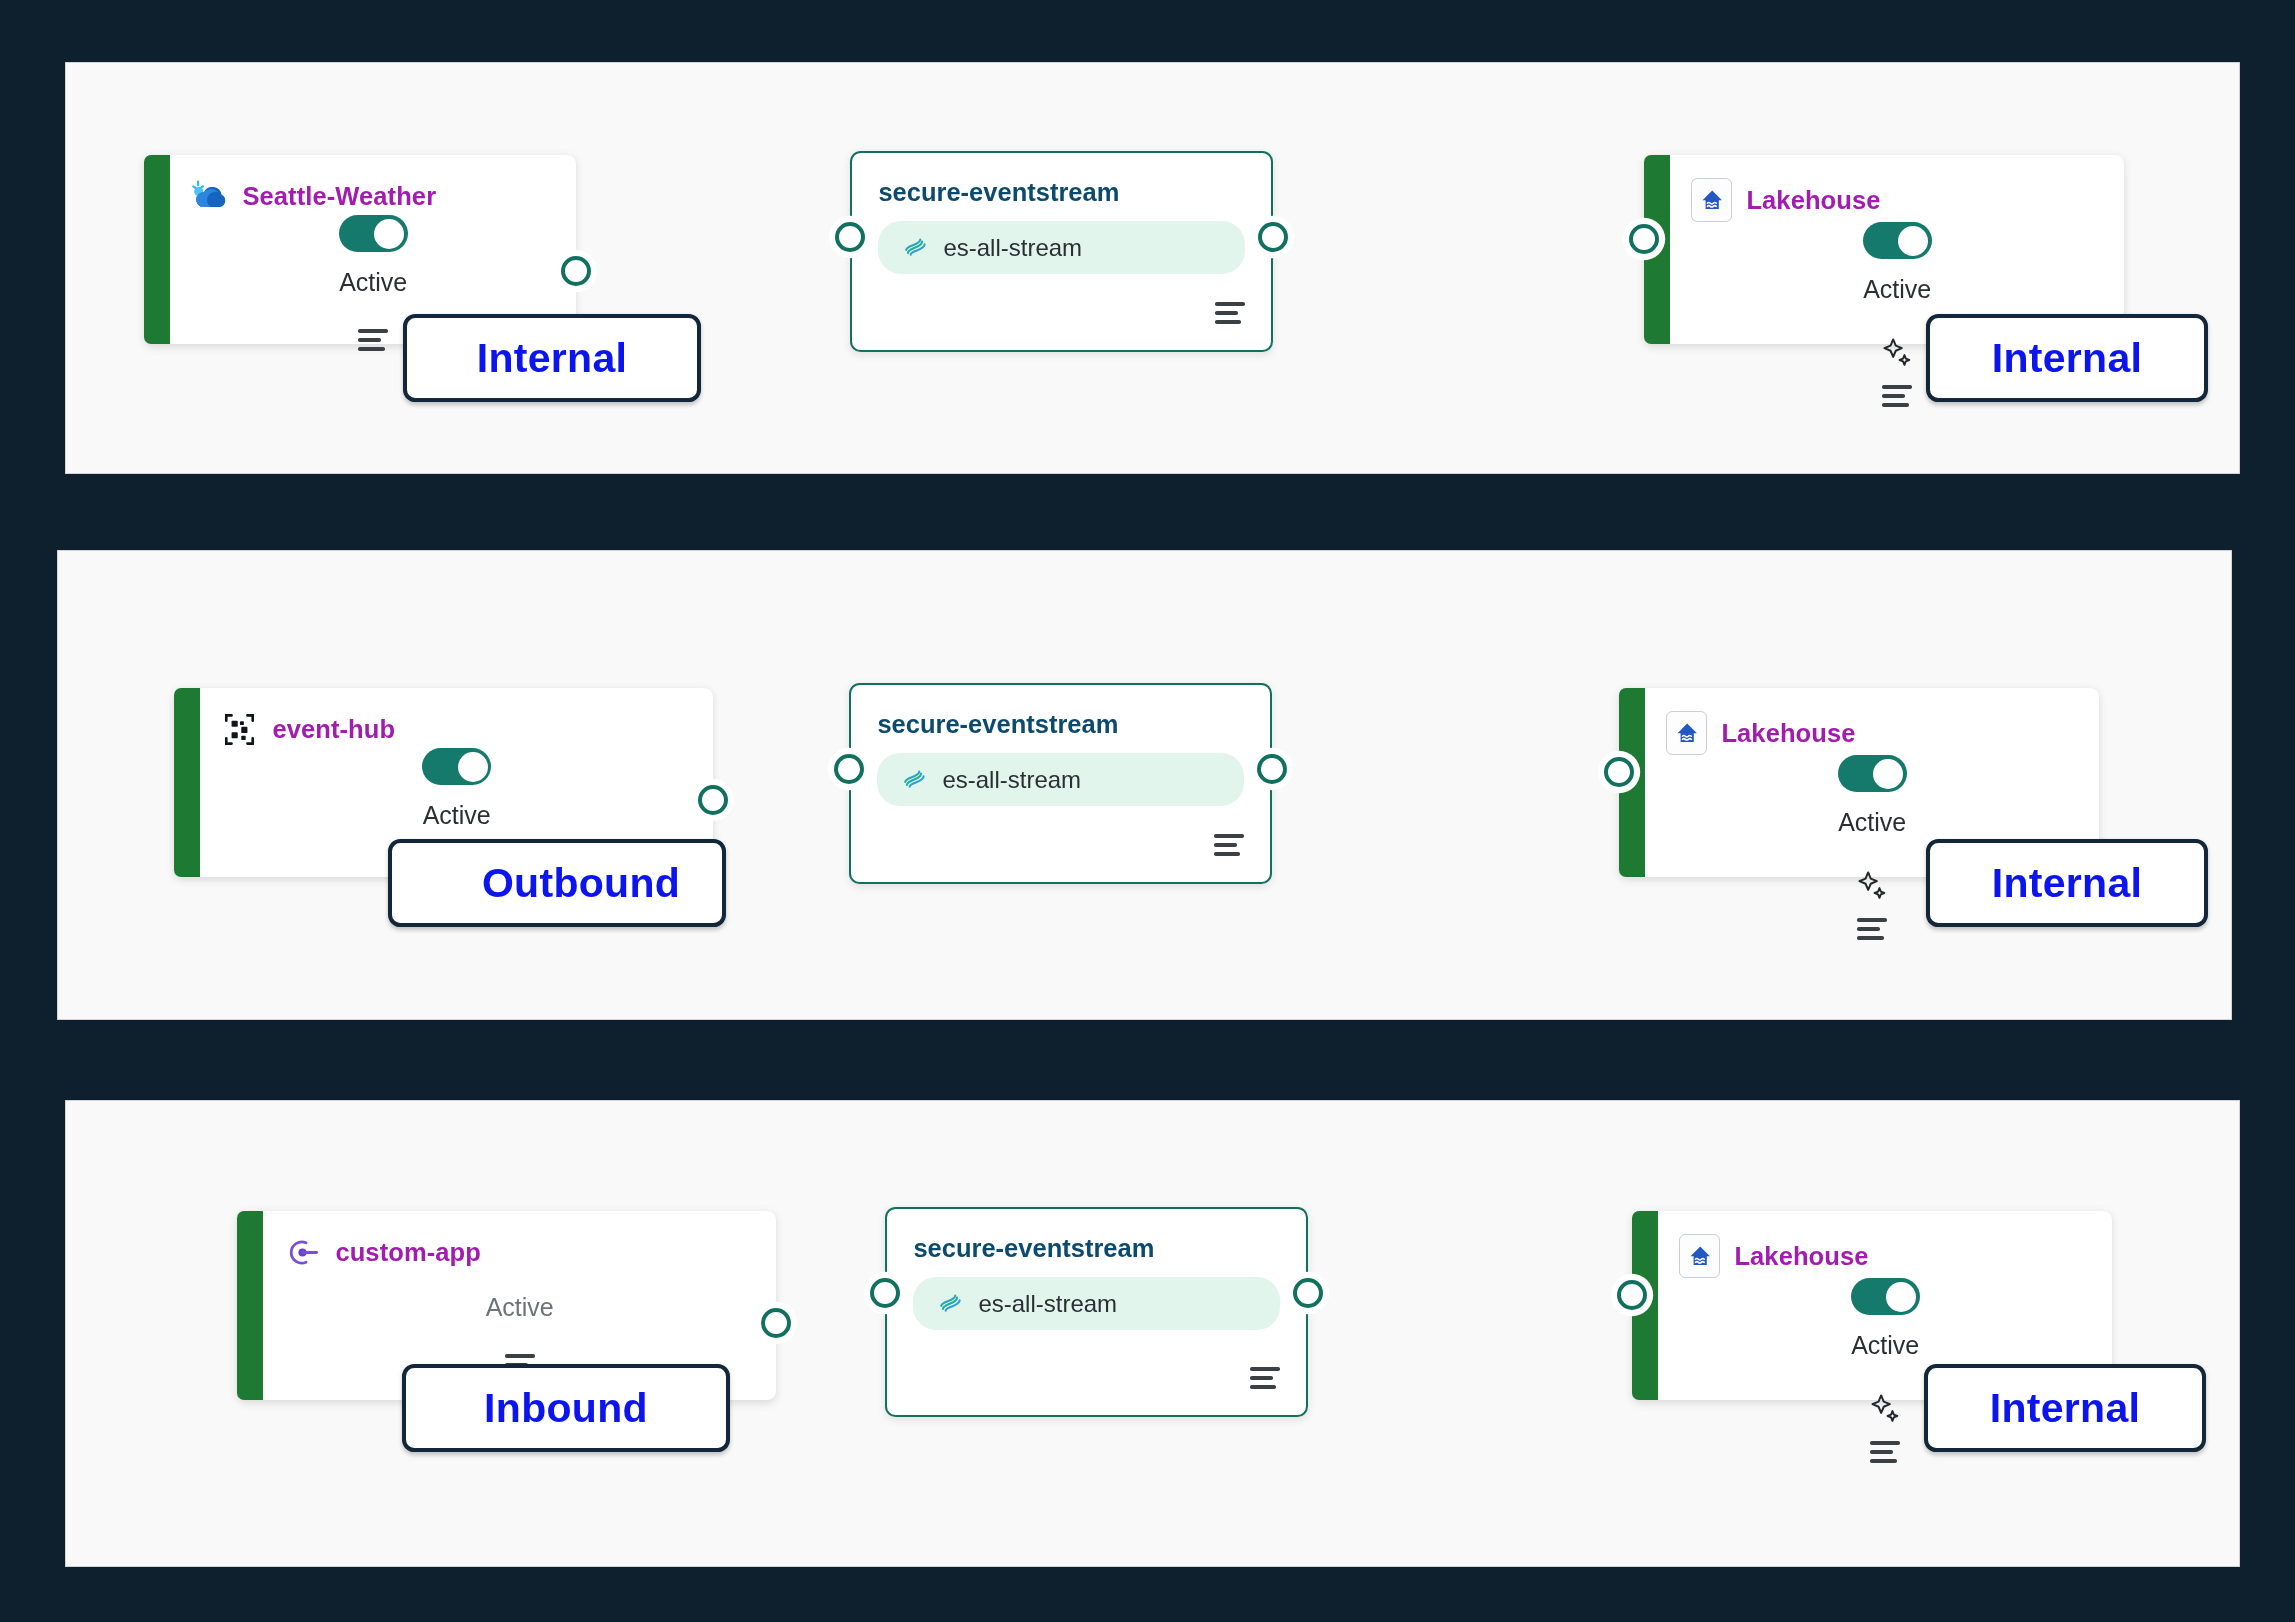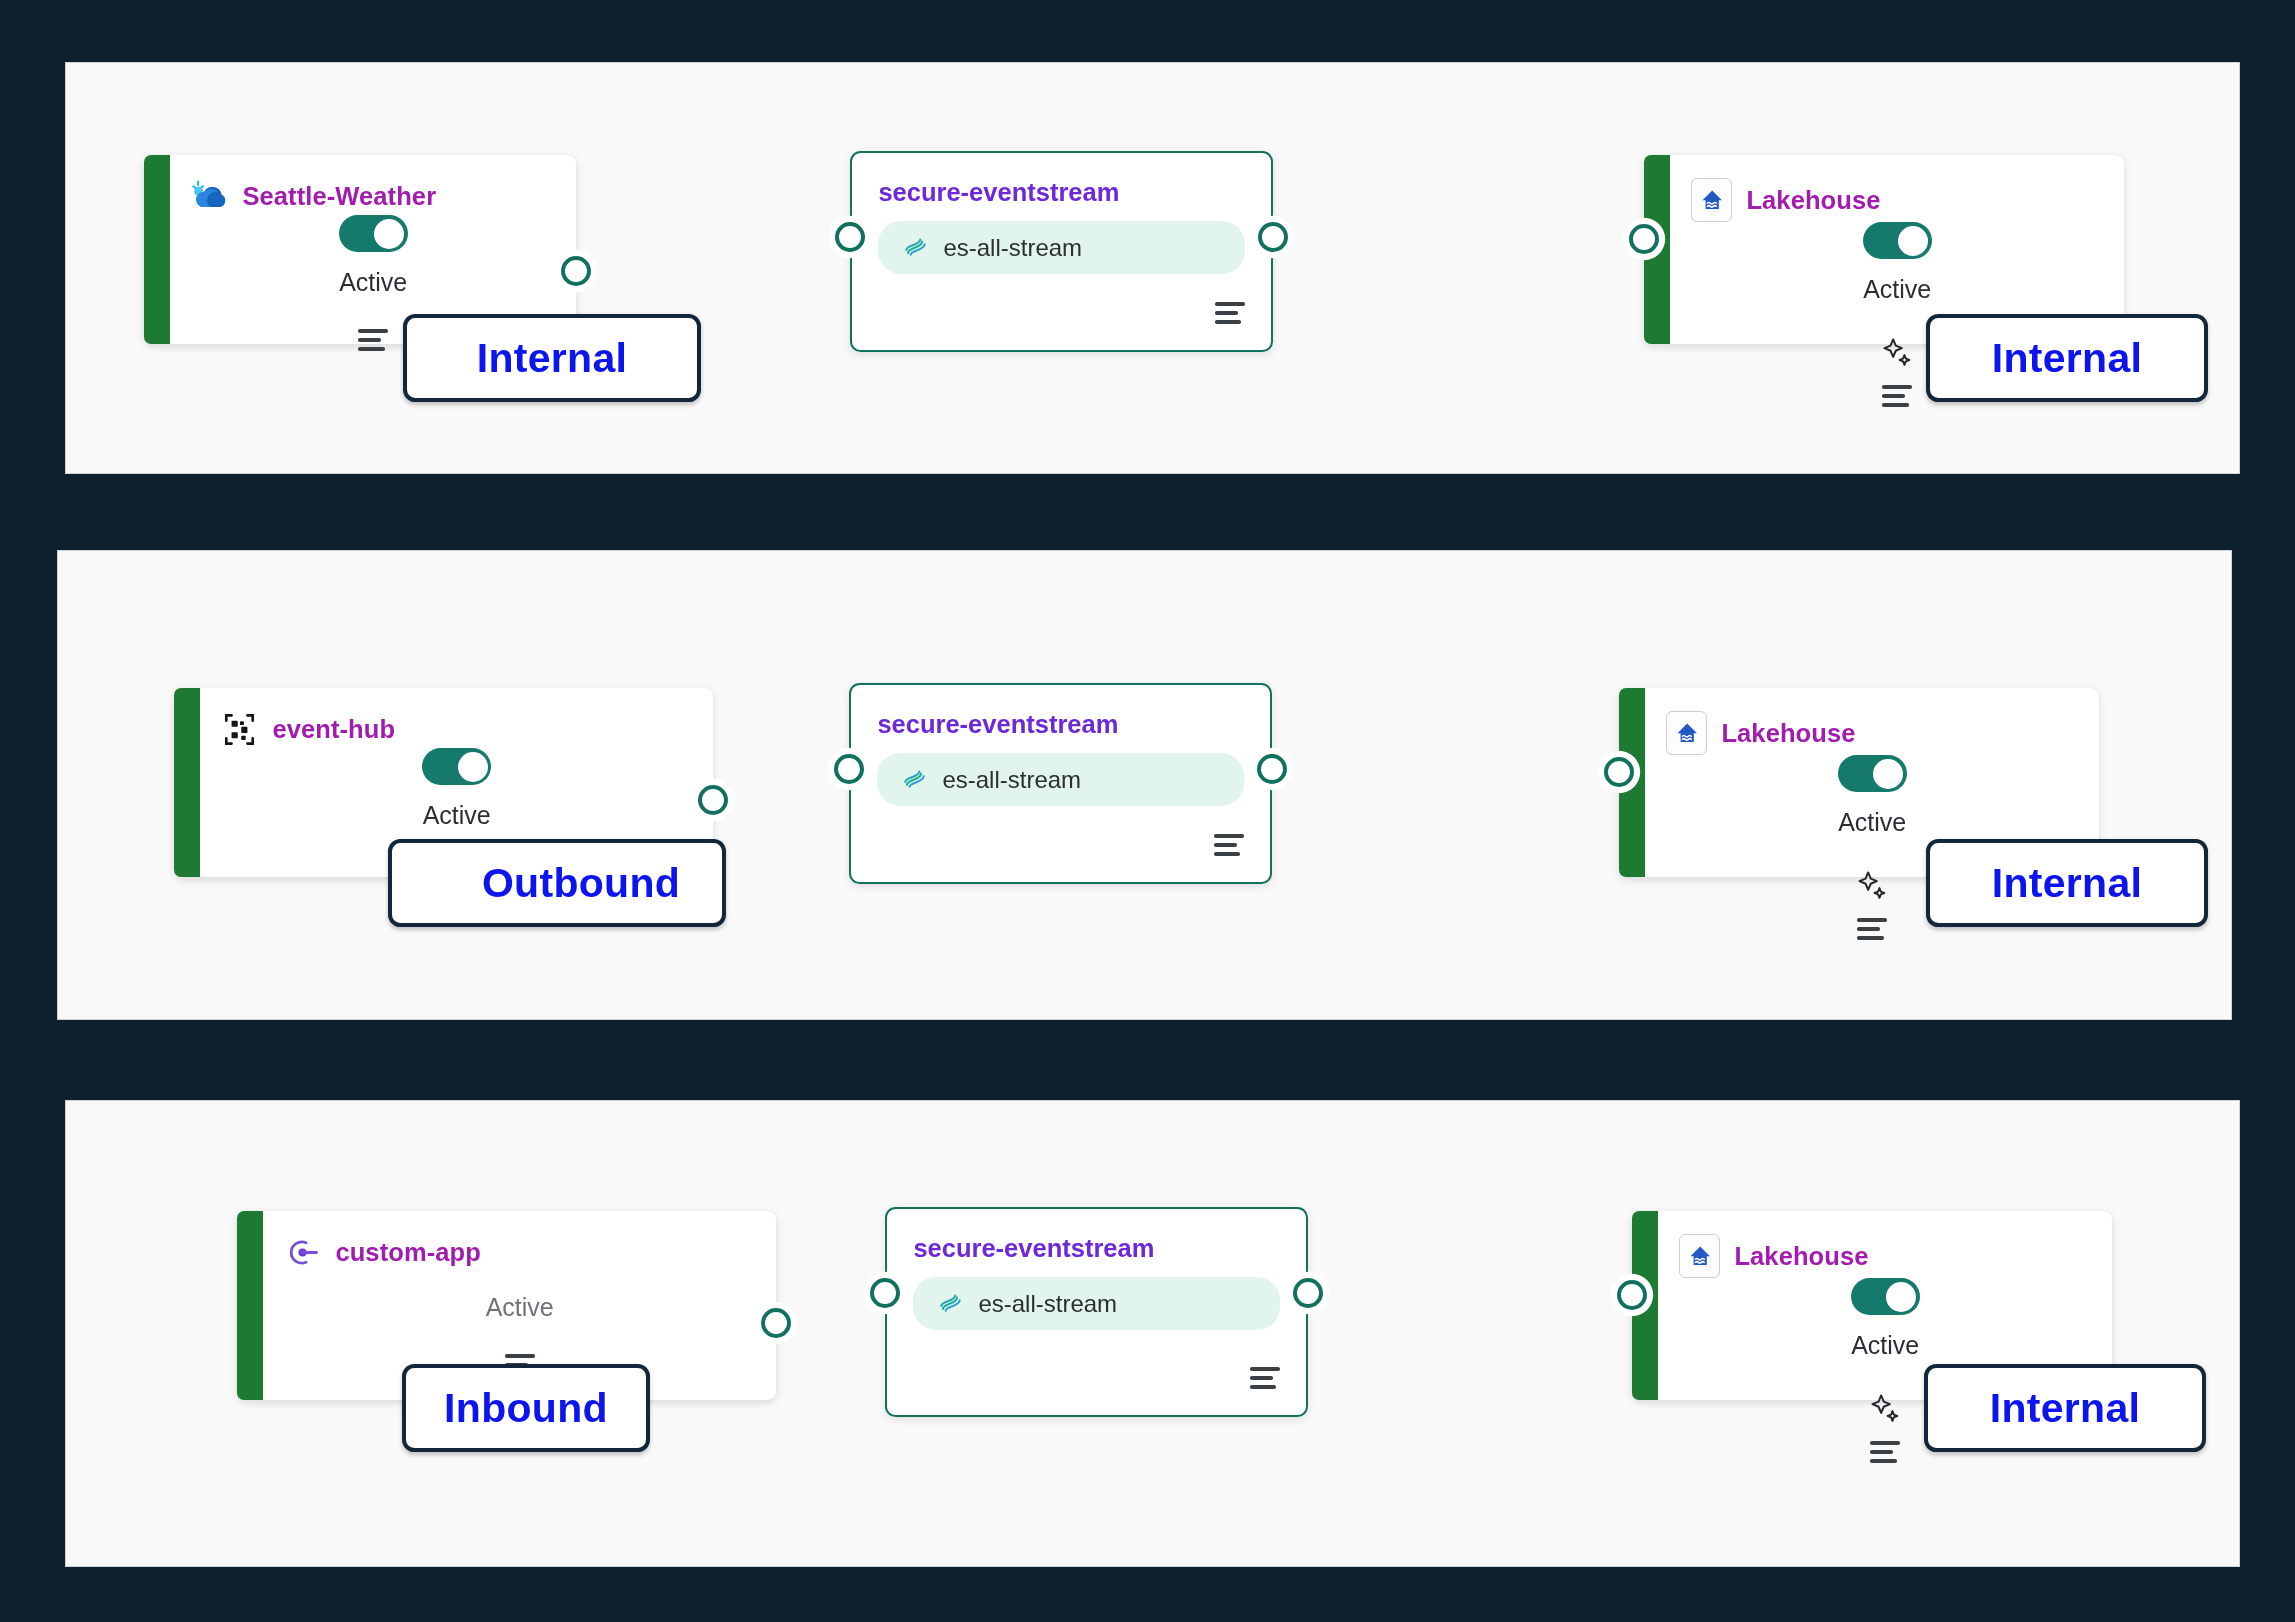--- a/index.html
+++ b/index.html
@@ -102,21 +102,21 @@
   .es-node {
     position: absolute;
     background: #ffffff;
     border: 2.6px solid #12705f;
     border-radius: 10.6px;
     box-shadow: 0 2.6px 8px rgba(0,0,0,.10);
     padding: 25px 26.4px;
     display: flex; flex-direction: column;
   }
   .es-title {
-    font-size: 25.5px; font-weight: 700; color: #6d28d9; white-space: nowrap;
+    font-size: 25.5px; font-weight: 700; color: #0c4a6e; white-space: nowrap;
   }
   .es-pill {
     margin-top: 14px;
     background: #e2f5ed;
     border-radius: 23px;
     height: 53px;
     display: flex; align-items: center; gap: 14px;
     padding: 0 23px;
     align-self: stretch;
   }
@@ -473,21 +473,21 @@
       <defs>
         <marker id="ah3" viewBox="0 0 12 12" refX="9" refY="6" markerWidth="7" markerHeight="7" orient="auto-start-reverse">
           <path d="M0 1 L11 6 L0 11 z" fill="#9a9a9a"></path>
         </marker>
       </defs>
       <path d="M800 235 C 860 235 850 303 915 303" stroke="#9a9a9a" stroke-width="7" fill="none" marker-end="url(#ah3)"></path>
       <path d="M1426 303 C 1520 303 1570 235 1756 235" stroke="#9a9a9a" stroke-width="7" fill="none" marker-end="url(#ah3)"></path>
     </svg>
   </div>
 
-  <div class="badge" style="left:402px; top:1364px; width:248px; height:88px;">
+  <div class="badge" style="left:402px; top:1364px; width:328px; height:88px;">
     <span>Inbound</span>
   </div>
   <div class="badge" style="left:1924px; top:1364px; width:282px; height:88px;">
     <span>Internal</span>
   </div>
 
 </div>
 
 
 </body></html>

